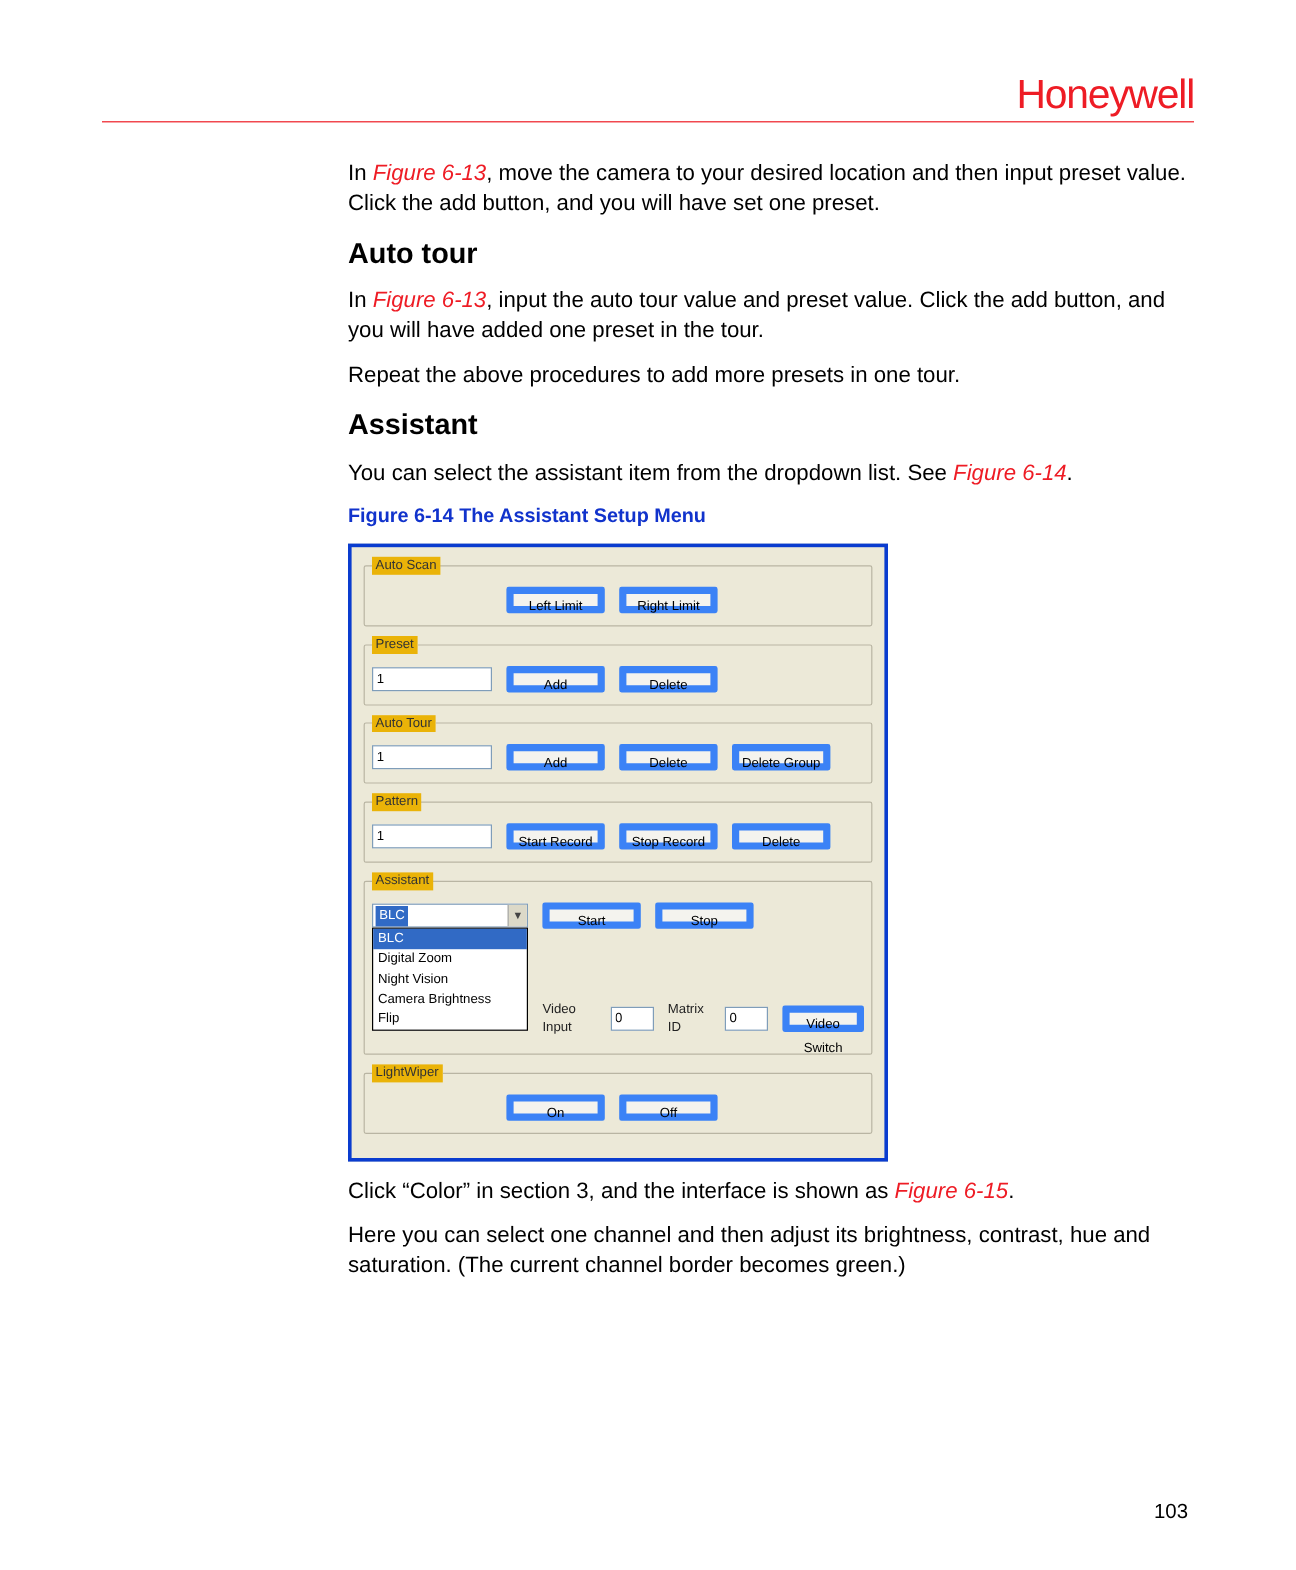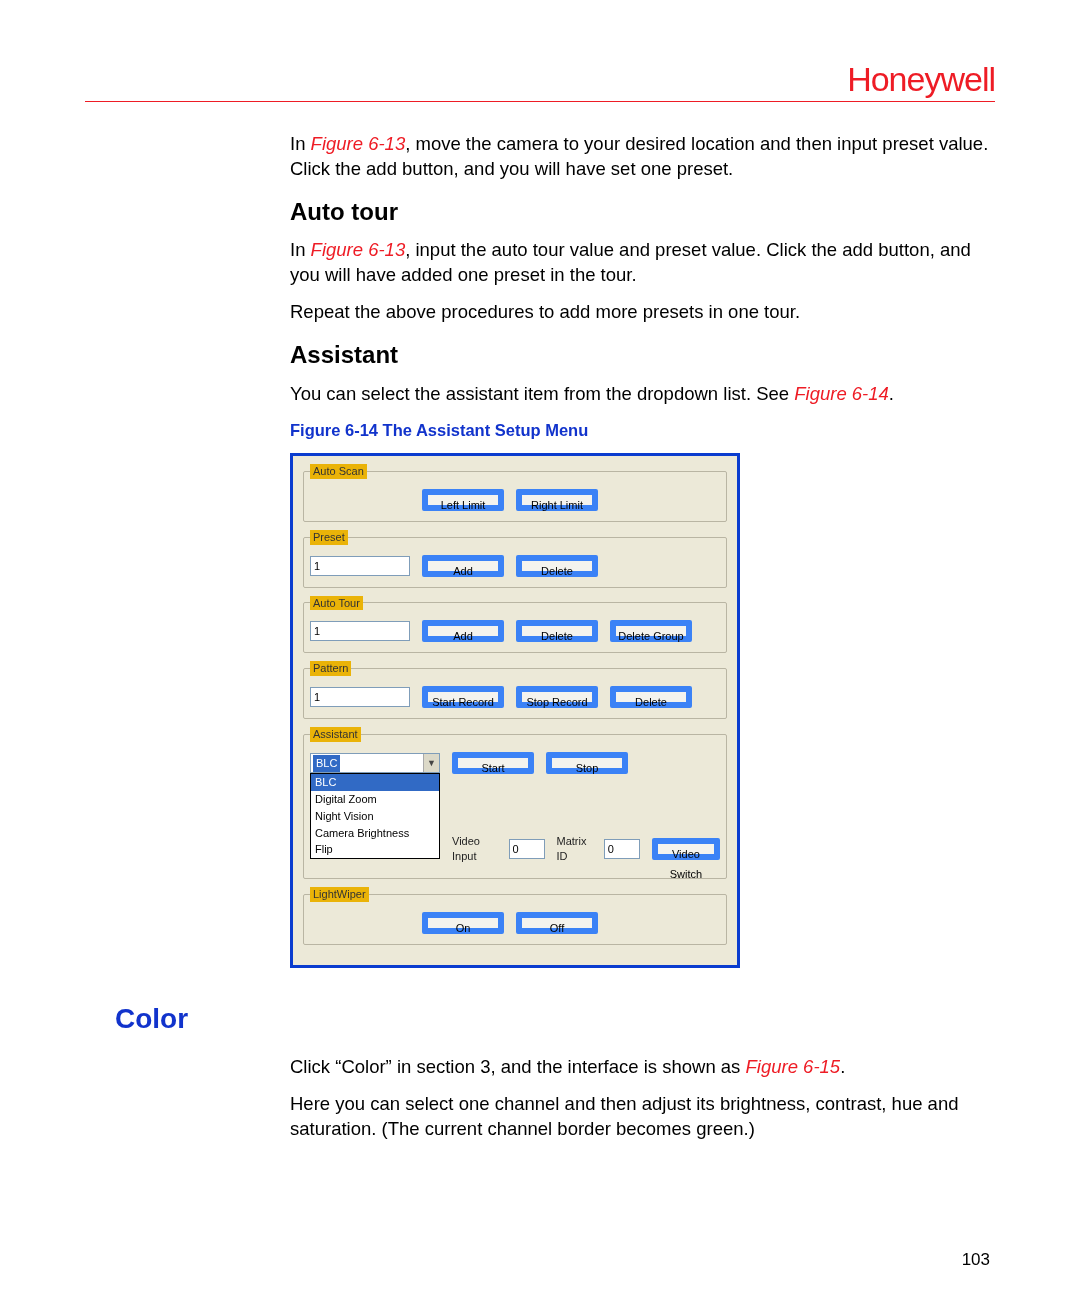--- a/index.html
+++ b/index.html
@@ -262,21 +262,20 @@
         <div class="row">
           <div class="spacer"></div>
           <div class="xp-btn">On</div>
           <div class="xp-btn">Off</div>
         </div>
       </fieldset>
 
     </div>
   </div>
 
-  <div class="section-title">Color</div>
   <p class="para">
     <span>Click “Color” in section 3, and the interface is shown as </span><span class="figref">Figure 6-15</span><span>.</span>
   </p>
   <p class="para">Here you can select one channel and then adjust its brightness, contrast, hue and saturation. (The current channel border becomes green.)</p>
 
 </div>
 
 <div class="page-num">103</div>
 
 </body></html>

